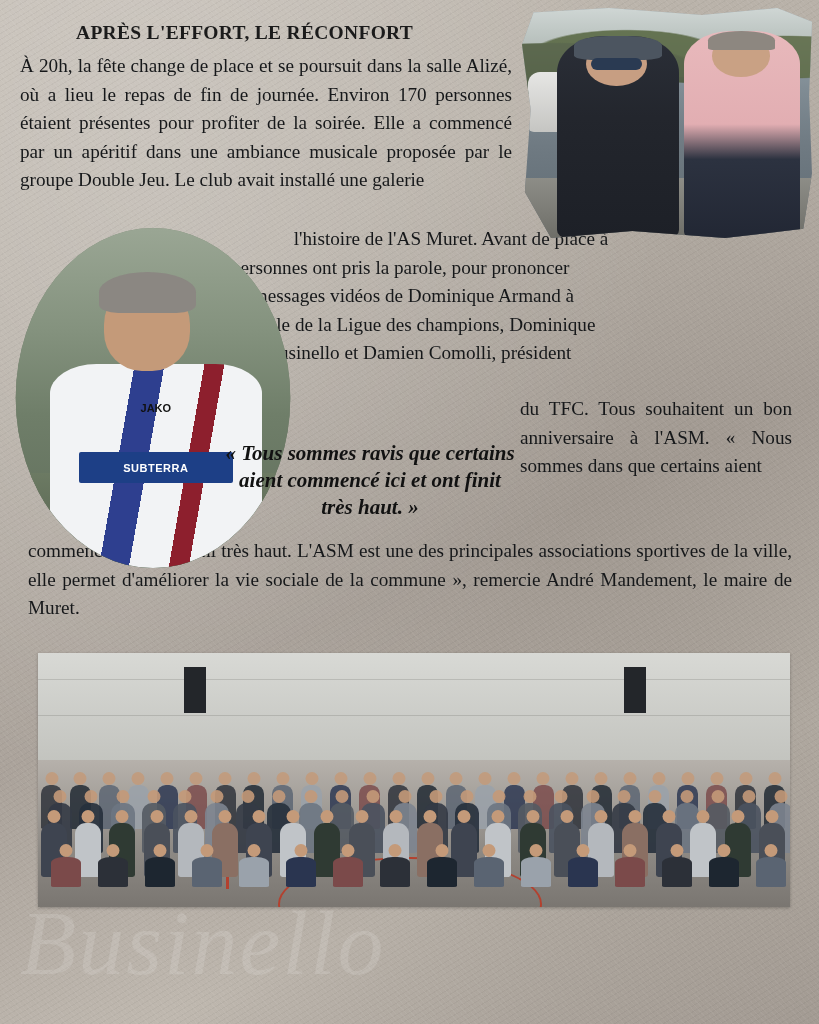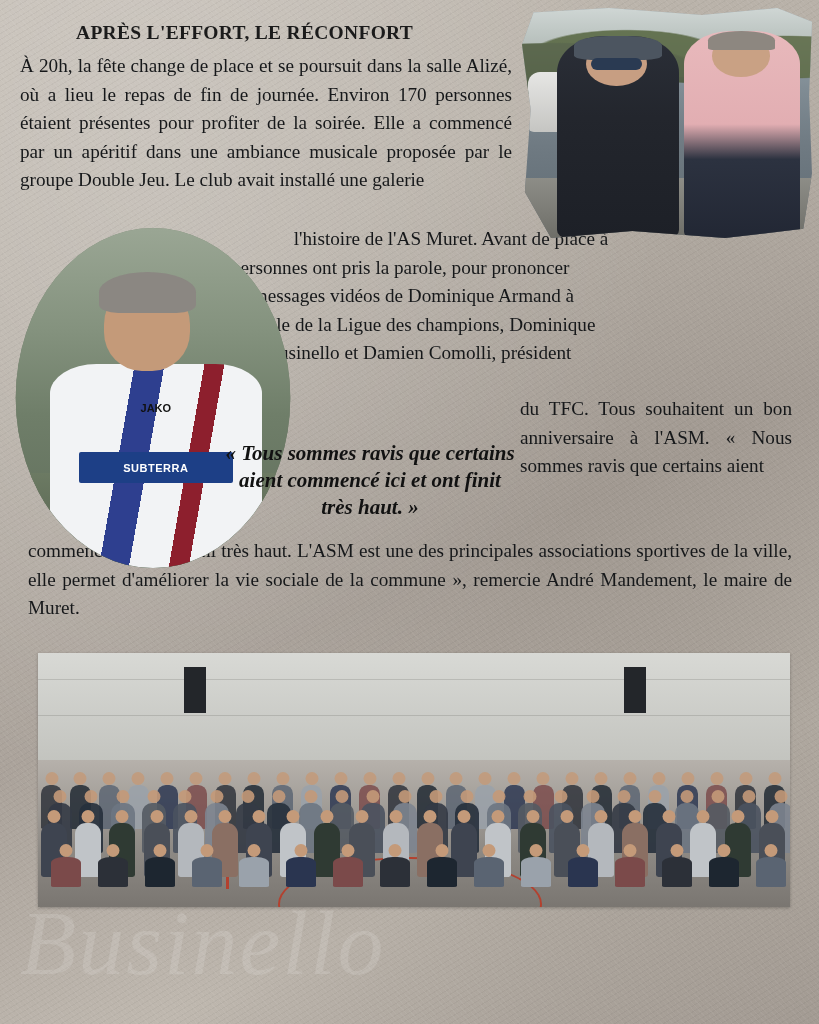--- a/index.html
+++ b/index.html
@@ -338,21 +338,21 @@
     </div>
 
     <div class="body-text" id="para-2">
       <span class="ln c">l'histoire de l'AS Muret. Avant de place à</span>
       <span class="ln j">table, plusieurs personnes ont pris la parole, pour prononcer</span>
       <span class="ln j">leur discours. Des messages vidéos de Dominique Armand à</span>
       <span class="ln j">Wembley pour la finale de la Ligue des champions, Dominique</span>
       <span class="ln j">Casagrande, Xavier Businello et Damien Comolli, président</span>
     </div>
 
-    <div class="body-text" id="para-3">du TFC. Tous souhaitent un bon anniversaire à l'ASM. « Nous sommes ravis que certains aient</div>
+    <div class="body-text" id="para-3">du TFC. Tous souhaitent un bon anniversaire à l'ASM. « Nous sommes dans que certains aient</div>
 
     <div class="pullquote">« Tous sommes ravis que certains aient commencé ici et ont finit très haut. »</div>
 
     <div class="body-text" id="para-4">commencé ici et ont fini très haut. L'ASM est une des principales associations sportives de la ville, elle permet d'améliorer la vie sociale de la commune », remercie André Mandement, le maire de Muret.</div>
 
     <div class="photo" id="photo-group">
       <div class="wall"></div>
       <div class="wall-line" style="top:26px"></div>
       <div class="wall-line" style="top:62px"></div>
       <div class="floor"></div>

